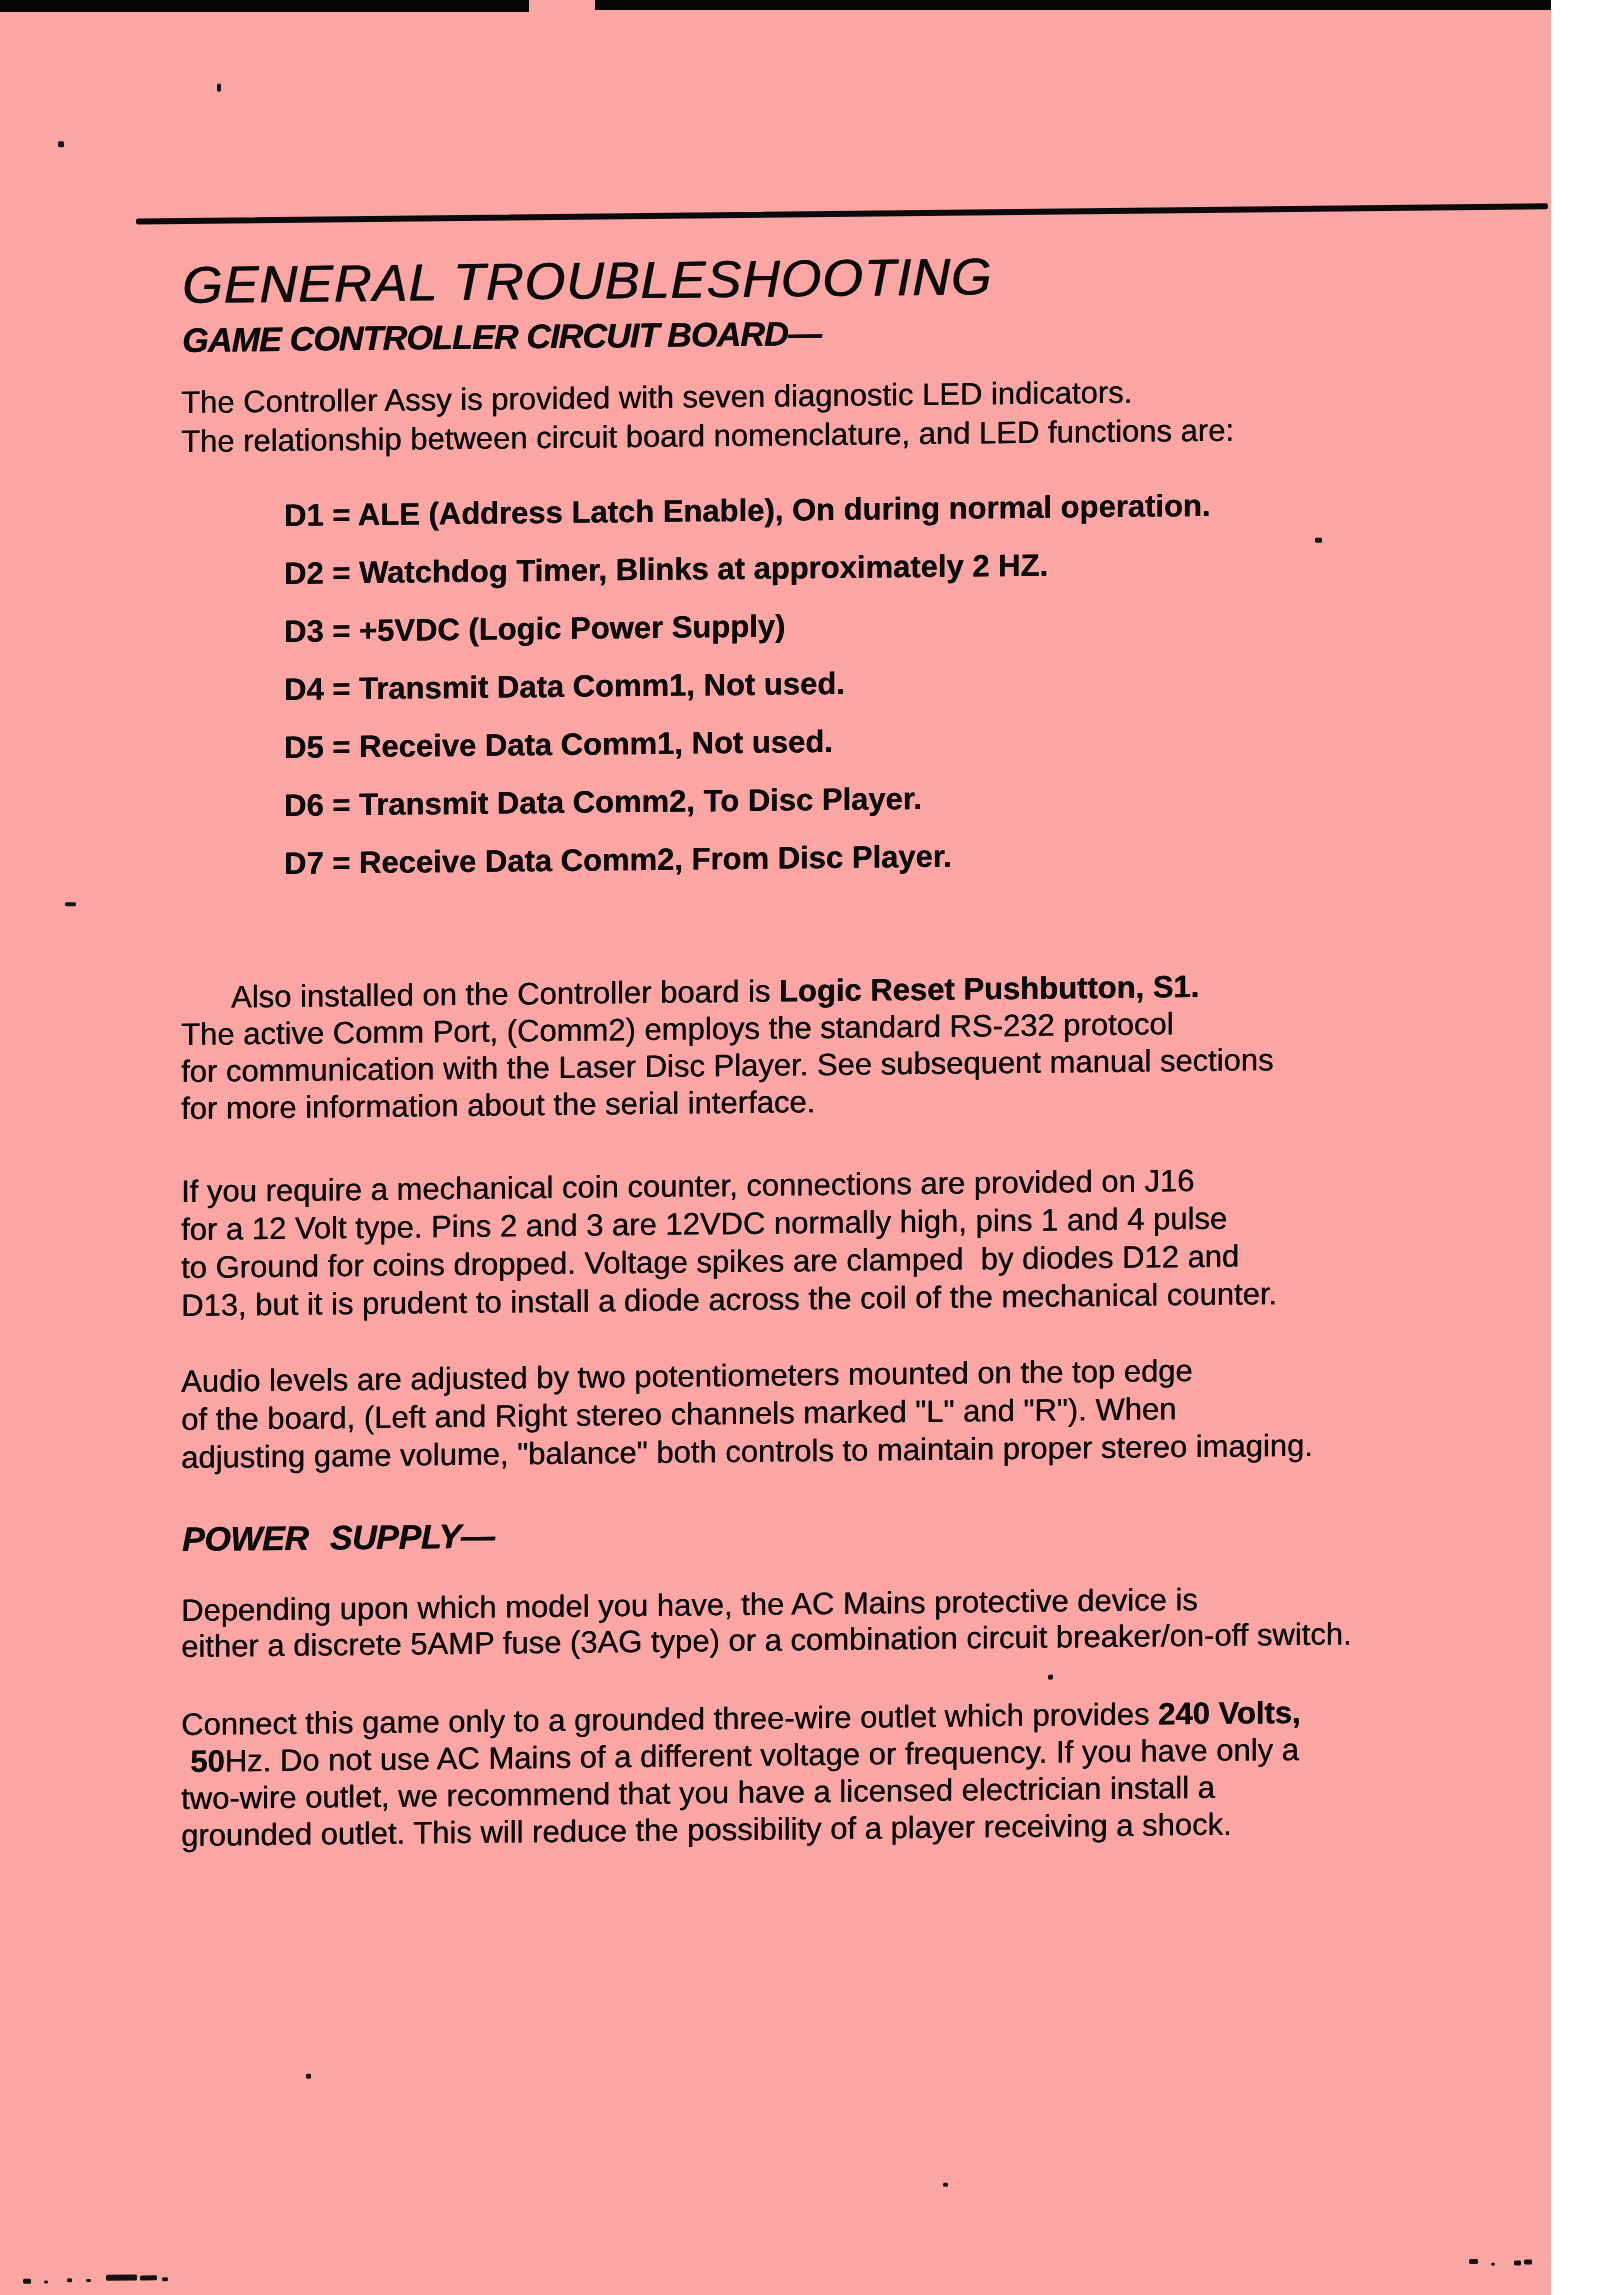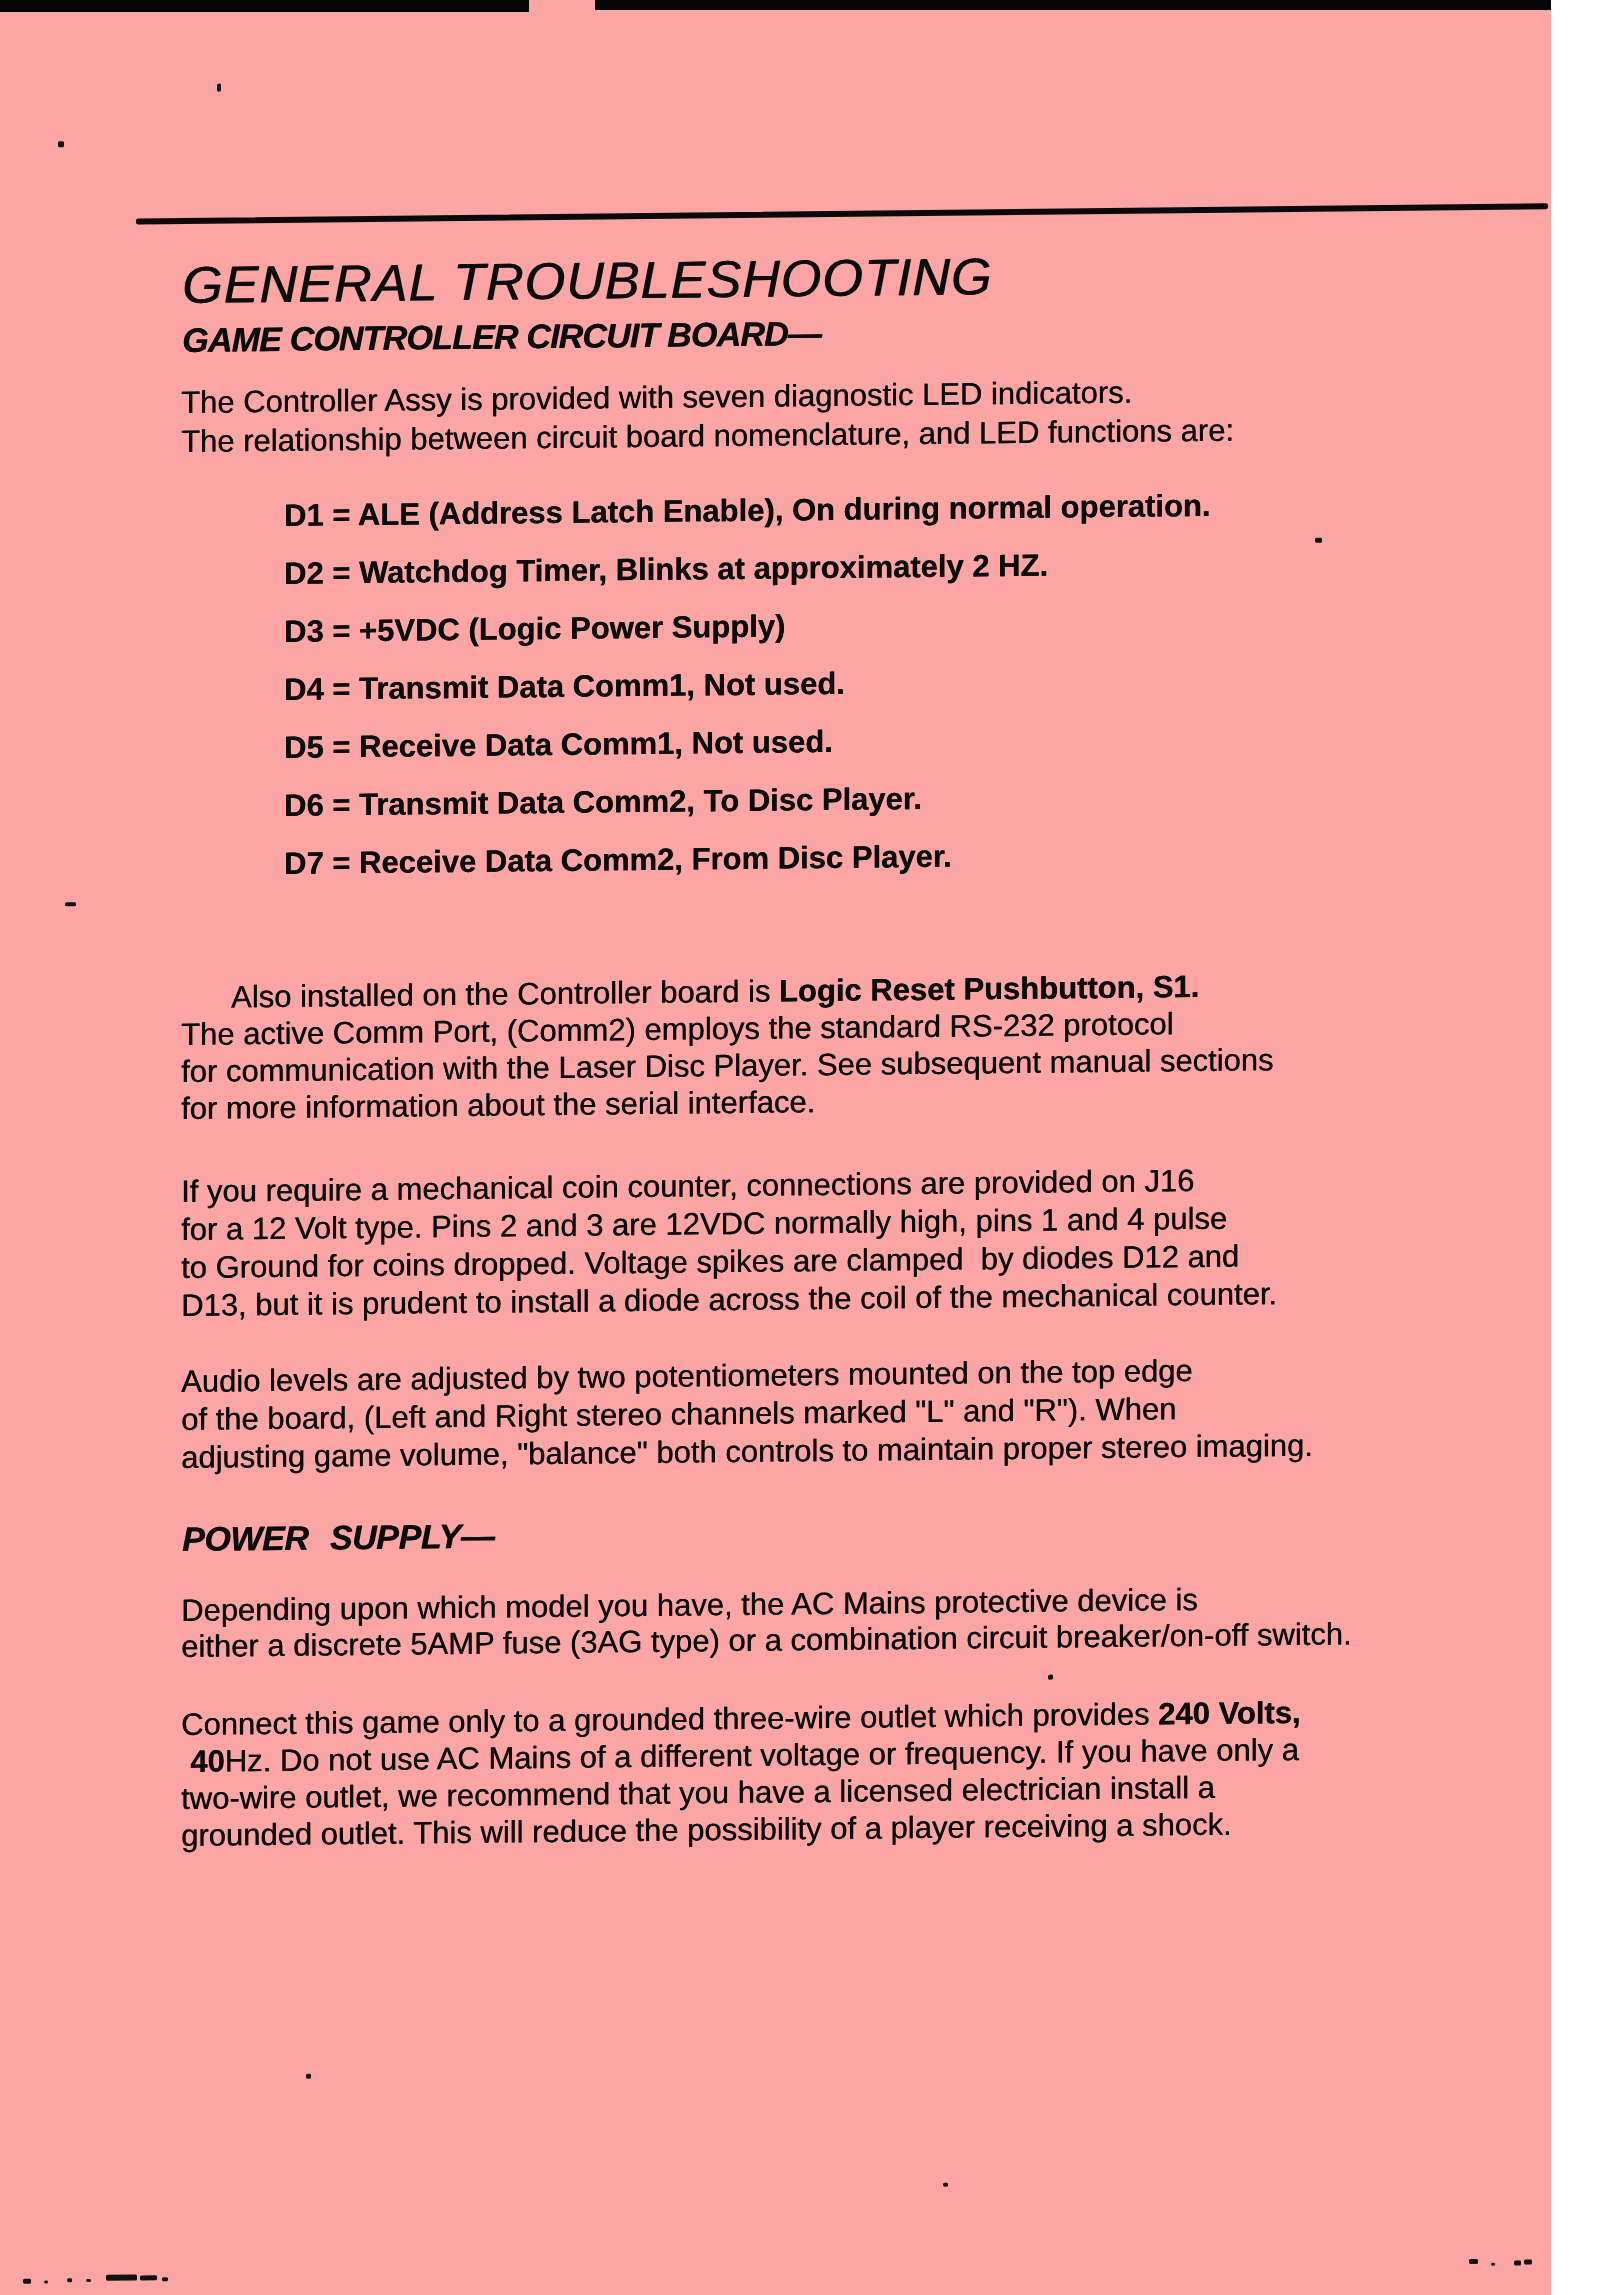--- a/index.html
+++ b/index.html
@@ -107,21 +107,21 @@
 
     <div class="h3">POWER SUPPLY—</div>
 
     <div class="para" id="depending">
       <span class="line">Depending upon which model you have, the AC Mains protective device is</span>
       <span class="line">either a discrete 5AMP fuse (3AG type) or a combination circuit breaker/on-off switch.</span>
     </div>
 
     <div class="para" id="connect">
       <span class="line"><span>Connect this game only to a grounded three-wire outlet which provides </span><b>240 Volts,</b></span>
-      <span class="line indent"><b>40</b><span>Hz. Do not use AC Mains of a different voltage or frequency. If you have only a</span></span>
+      <span class="line indent"><b>50</b><span>Hz. Do not use AC Mains of a different voltage or frequency. If you have only a</span></span>
       <span class="line">two-wire outlet, we recommend that you have a licensed electrician install a</span>
       <span class="line">grounded outlet. This will reduce the possibility of a player receiving a shock.</span>
     </div>
 
     <div class="speck" style="left:217px;top:86px;width:3.8px;height:7.7px;"></div>
     <div class="speck" style="left:58px;top:142px;width:6.1px;height:6.1px;"></div>
     <div class="speck" style="left:1315px;top:552px;width:6.9px;height:4.6px;"></div>
     <div class="speck" style="left:65px;top:903px;width:10.7px;height:3.8px;"></div>
     <div class="speck" style="left:1048px;top:1686px;width:4.6px;height:4.6px;"></div>
     <div class="speck" style="left:306px;top:2077px;width:4.6px;height:4.6px;"></div>

